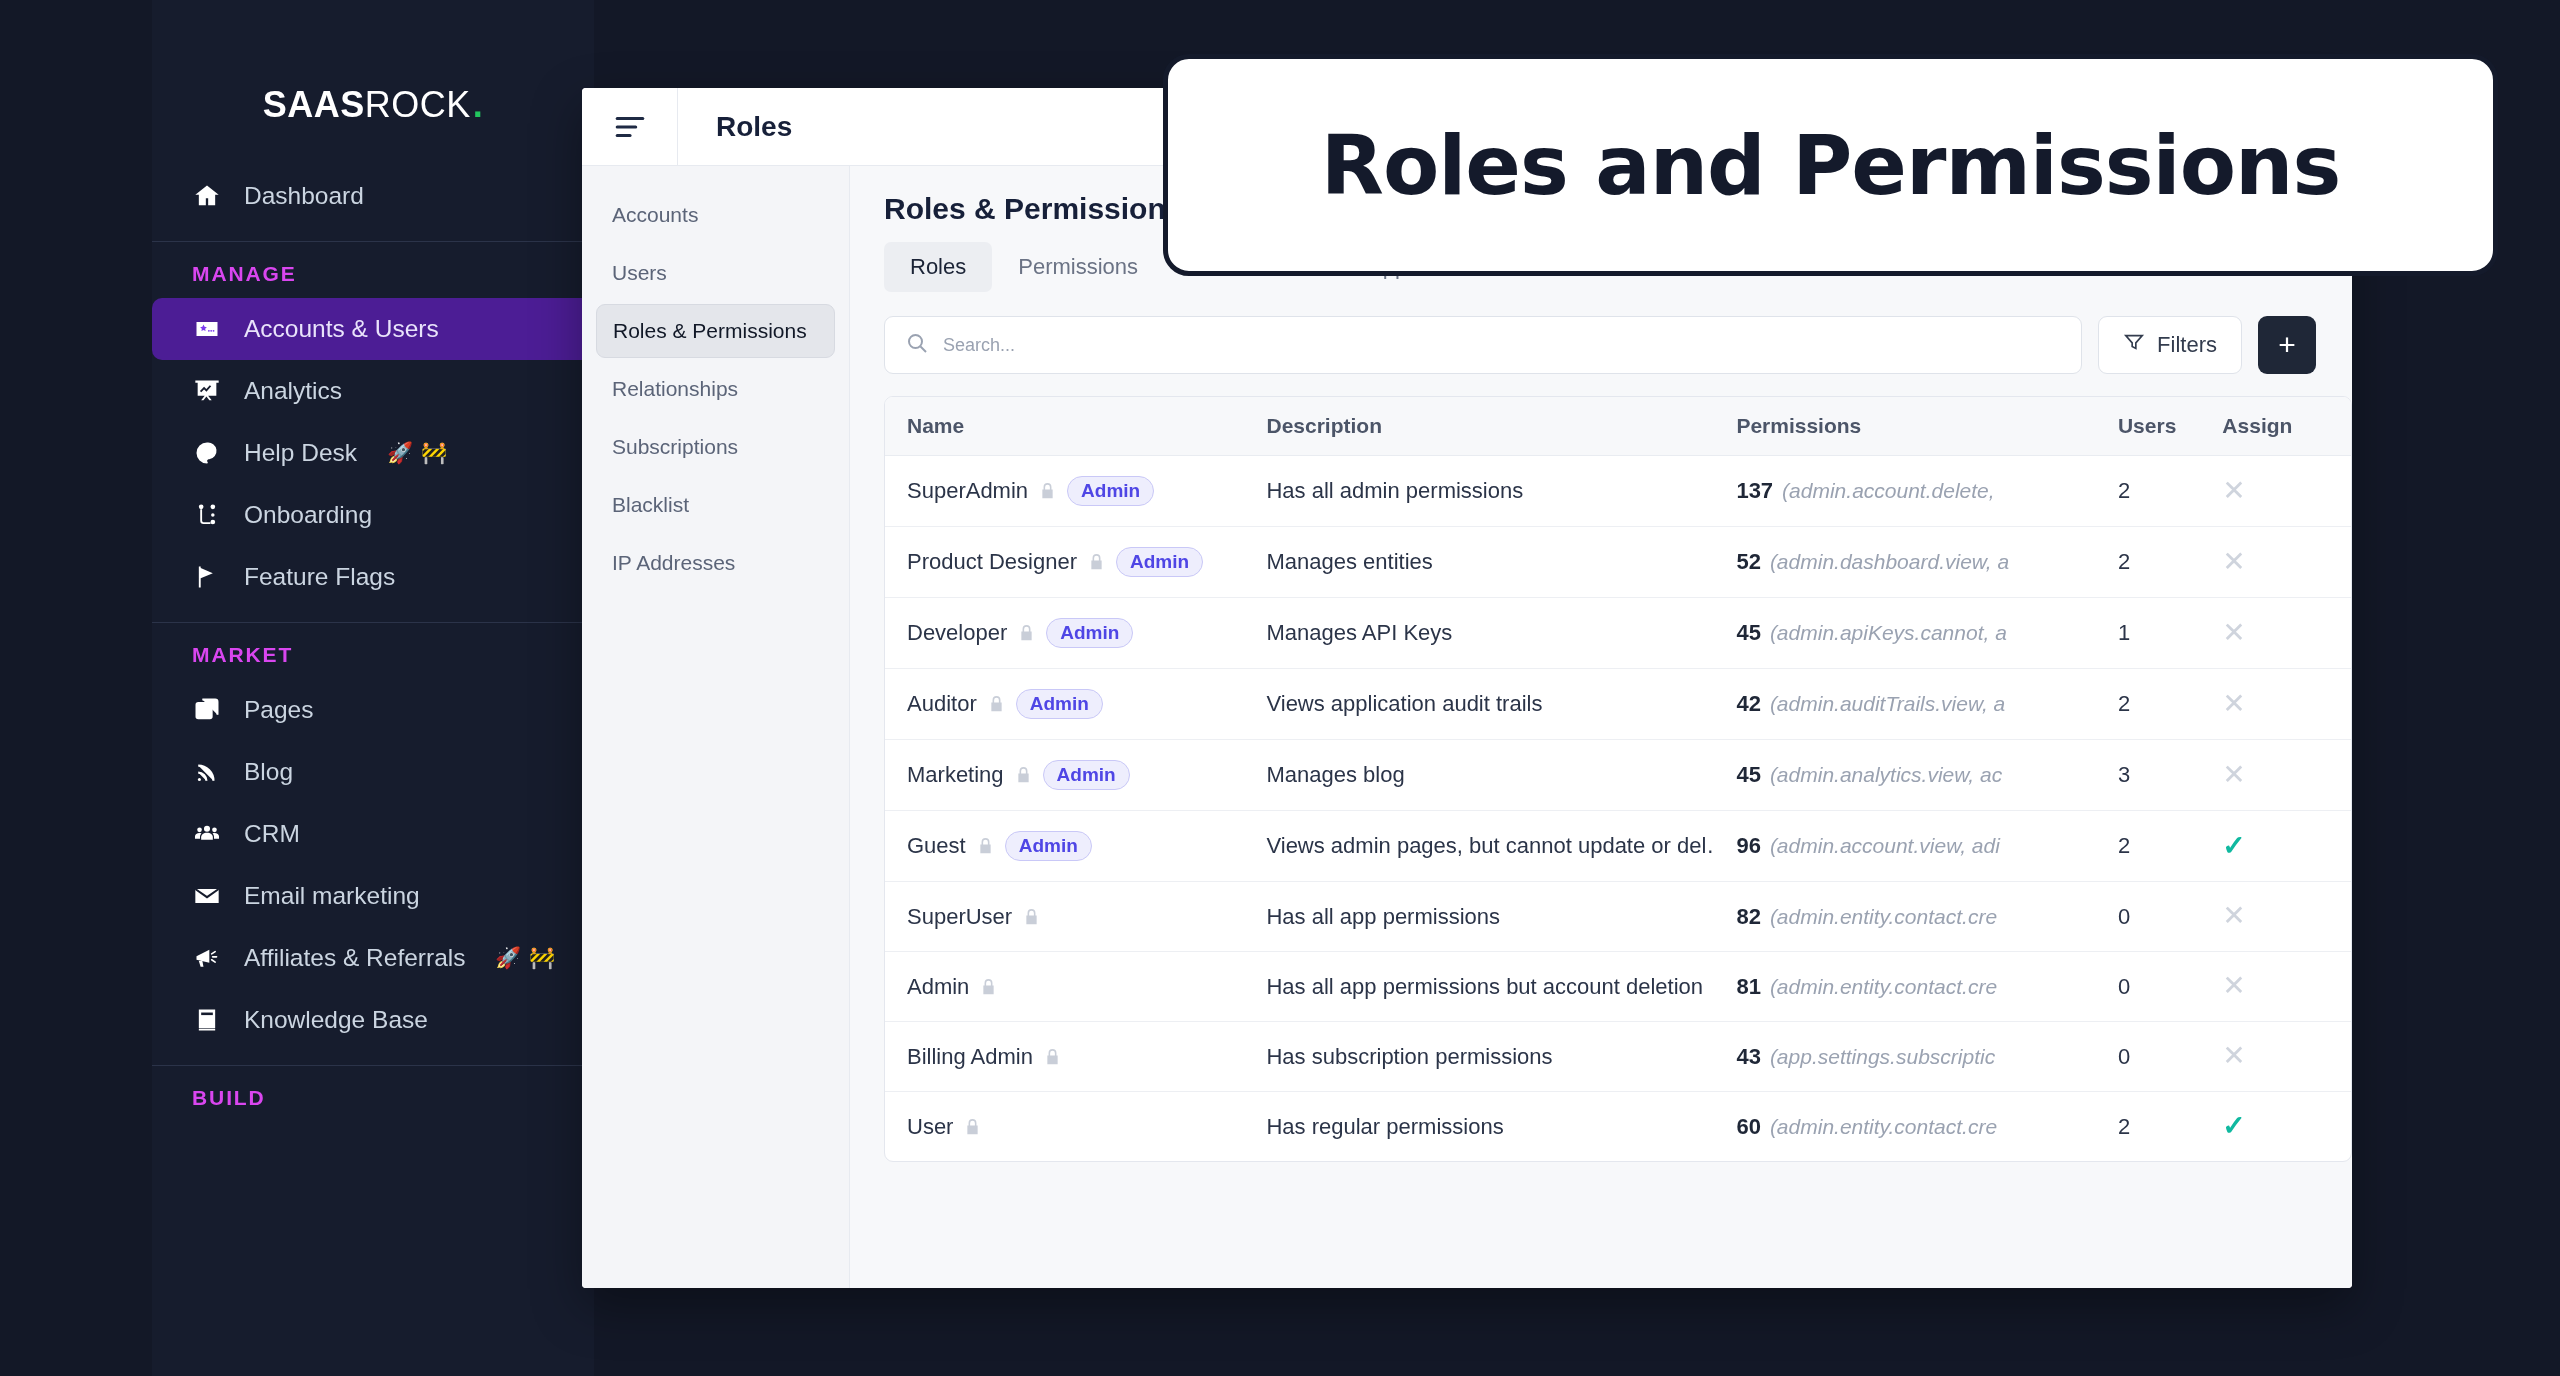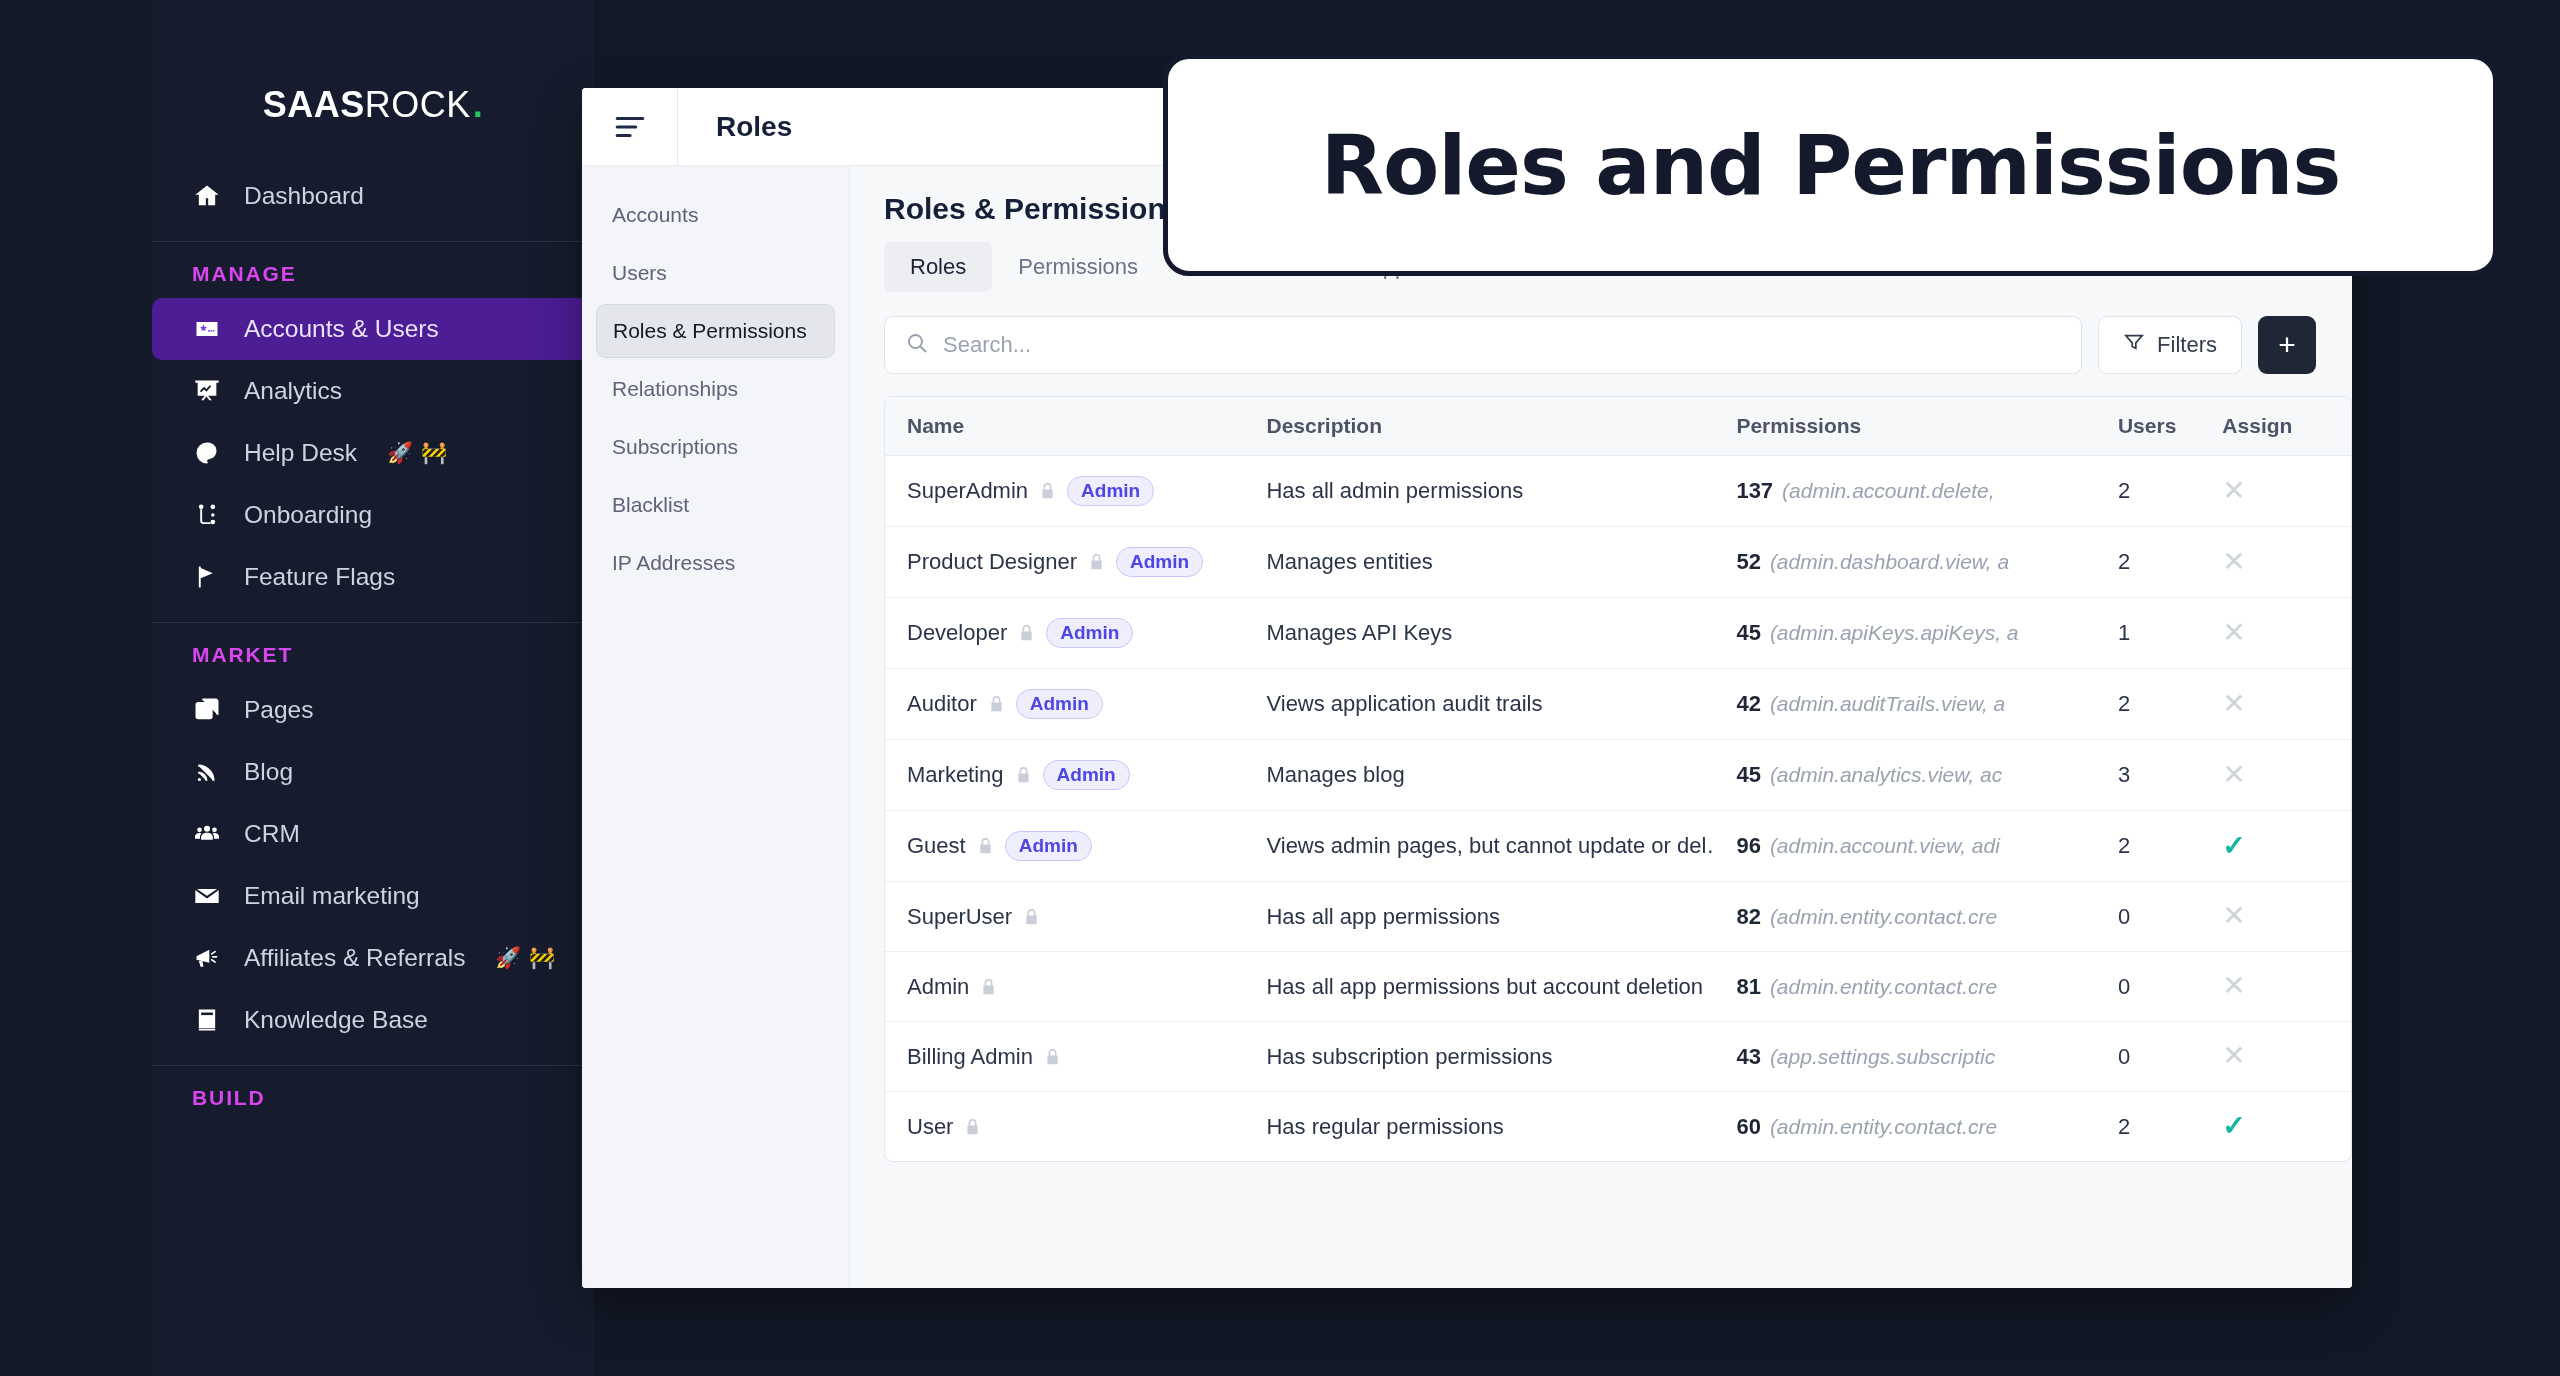--- a/index.html
+++ b/index.html
@@ -75,21 +75,21 @@
   }
   .tab.active { background: #eceef2; color: #1b2336; font-weight: 400; }
 
   .toolbar { display: flex; align-items: center; gap: 16px; margin-bottom: 22px; padding-right: 36px; }
   .searchbox {
     flex: 1 1 auto; height: 58px; background: #fff; border: 1px solid #dfe3ea; border-radius: 9px;
     display: flex; align-items: center; padding: 0 20px; gap: 14px;
   }
   .searchbox svg { width: 24px; height: 24px; stroke: #9aa2b1; flex: 0 0 24px; }
   .searchbox input {
-    border: 0; outline: 0; font-size: 22px; color: #333c4e; width: 100%;
+    border: 0; outline: 0; font-size: 18px; color: #333c4e; width: 100%;
     font-family: "Liberation Sans", sans-serif; background: transparent;
   }
   .searchbox input::placeholder { color: #9aa2b1; }
   .btn-filters {
     height: 58px; background: #fff; border: 1px solid #dfe3ea; border-radius: 9px;
     display: flex; align-items: center; gap: 12px; padding: 0 24px; font-size: 22px; color: #333c4e; cursor: pointer;
   }
   .btn-filters svg { width: 22px; height: 22px; stroke: #333c4e; fill: none; }
   .btn-add {
     height: 58px; width: 58px; background: #1f2737; border-radius: 9px; color: #fff;
@@ -437,21 +437,21 @@
                       <span class="lock"><svg viewBox="0 0 24 24">
                           <path d="M7 10V7a5 5 0 0 1 10 0v3h1.5v11h-13V10zm2 0h6V7a3 3 0 0 0-6 0z"></path>
                         </svg></span>
                       <span class="badge-admin">Admin</span>
                     </span>
                   </td>
                   <td class="col-desc">Manages API Keys</td>
                   <td class="col-perm">
                     <span class="permcell">
                       <span class="permcount">45</span>
-                      <span class="permlist">(admin.apiKeys.apiKeys, a</span>
+                      <span class="permlist">(admin.apiKeys.cannot, a</span>
                     </span>
                   </td>
                   <td class="col-users">1</td>
                   <td class="col-assign"><span class="xmark">✕</span></td>
                 </tr>
                 <tr>
                   <td class="col-name">
                     <span class="namecell">
                       <span>Auditor</span>
                       <span class="lock"><svg viewBox="0 0 24 24">

